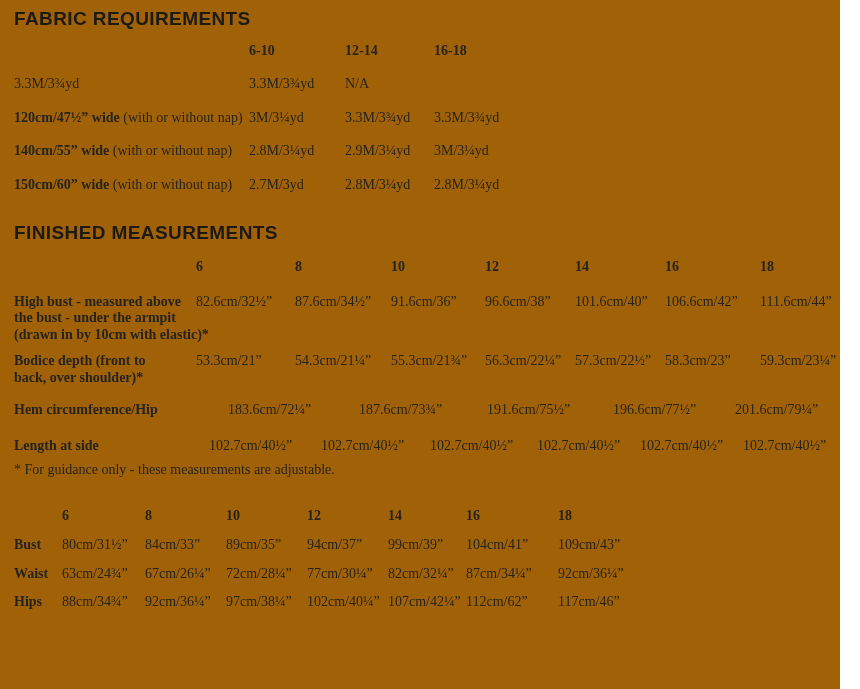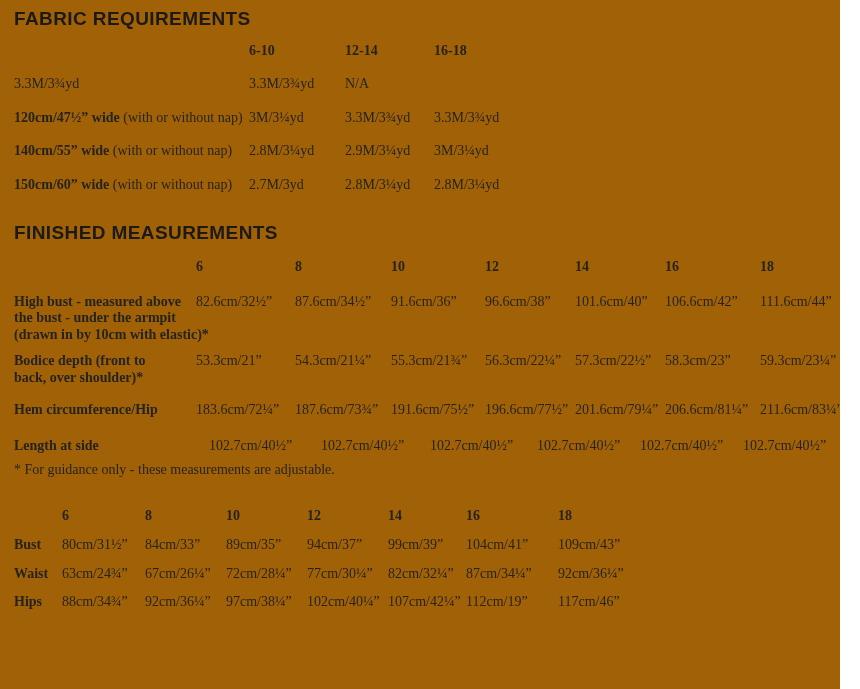--- a/index.html
+++ b/index.html
@@ -37,21 +37,21 @@
 
   
   .t-fabric .trow { grid-template-columns:235px 96px 89px 120px; margin-top:17px; }
   .t-fabric .trow.head { margin-top:13px; }
 
   
   .t-fin .trow { grid-template-columns:182px 99px 96px 94px 90px 90px 95px 86px; }
   .t-fin .trow.head { margin-top:15px; }
   .t-fin .trow:nth-child(2) { margin-top:18px; }
   .t-fin .trow:nth-child(3) { margin-top:10px; }
-  .t-fin .trow:nth-child(4) { margin-top:16px; }
+  .t-fin .trow:nth-child(4) { margin-top:16px;gap:32px; }
   .t-fin .trow:nth-child(5) { margin-top:19px;gap:13px; }
 
   .footnote { margin-top:8px; font-weight:normal; }
 
   
   .t-size .trow { grid-template-columns:48px 83px 81px 81px 81px 78px 92px 90px; margin-top:12px; }
   .t-size .trow.head { margin-top:15px; }
 </style>
 </head>
 <body>
@@ -185,19 +185,19 @@
           <div class="cell val">87cm/34¼”</div>
           <div class="cell val">92cm/36¼”</div>
         </div>
         <div class="trow">
           <div class="cell rlabel ml">Hips</div>
           <div class="cell val">88cm/34¾”</div>
           <div class="cell val">92cm/36¼”</div>
           <div class="cell val">97cm/38¼”</div>
           <div class="cell val">102cm/40¼”</div>
           <div class="cell val">107cm/42¼”</div>
-          <div class="cell val">112cm/19”</div>
+          <div class="cell val">112cm/62”</div>
           <div class="cell val">117cm/46”</div>
         </div>
       </div>
   </section>
 
 </div>
 
 </body></html>

